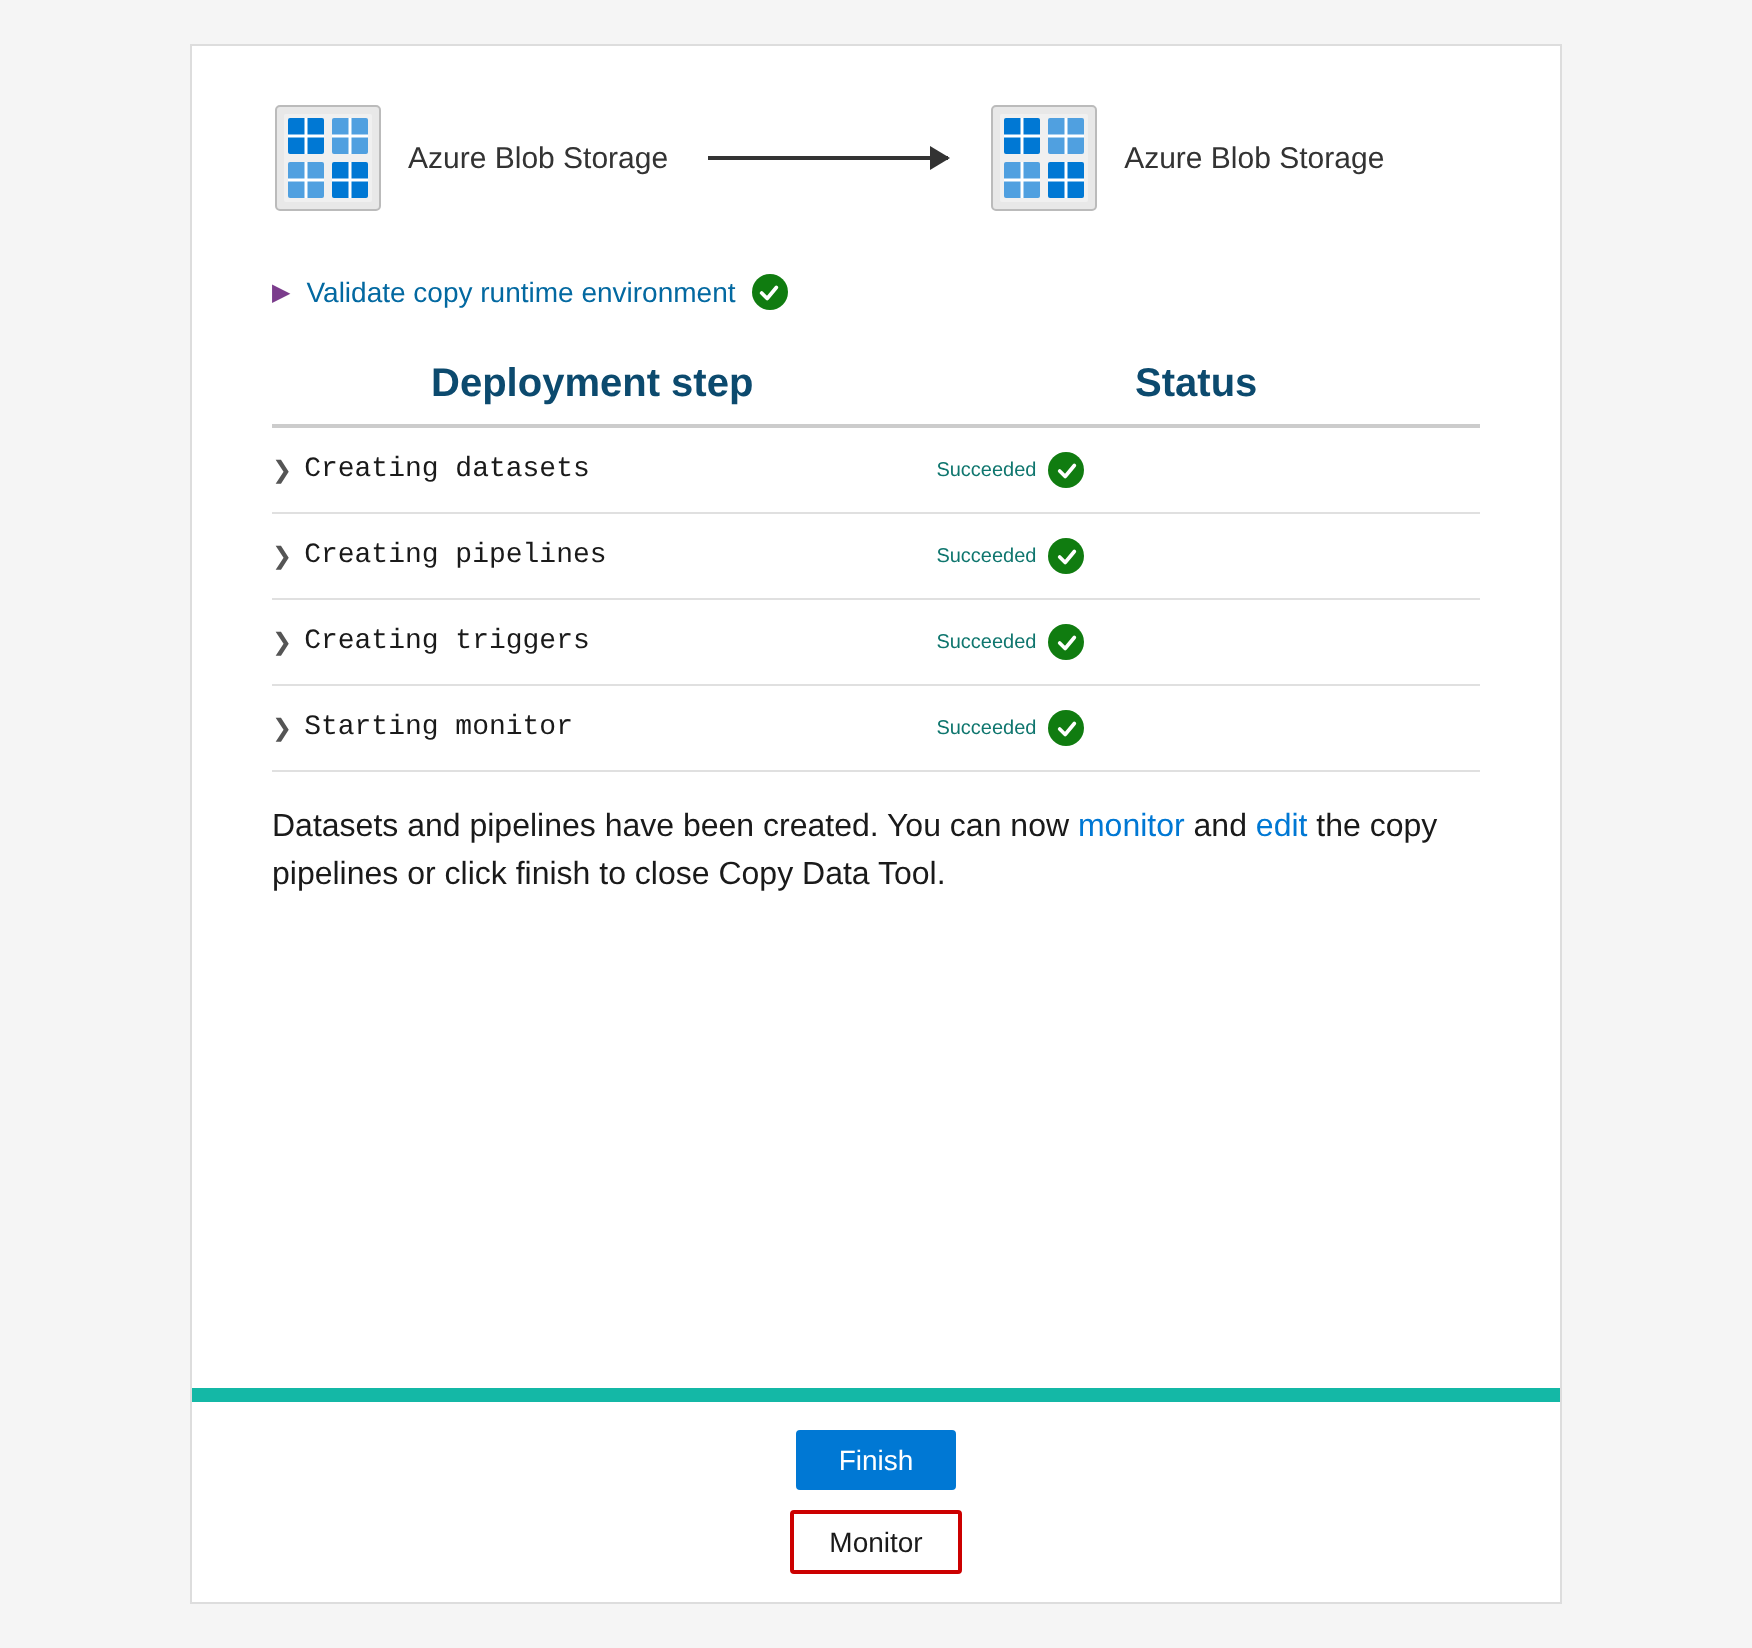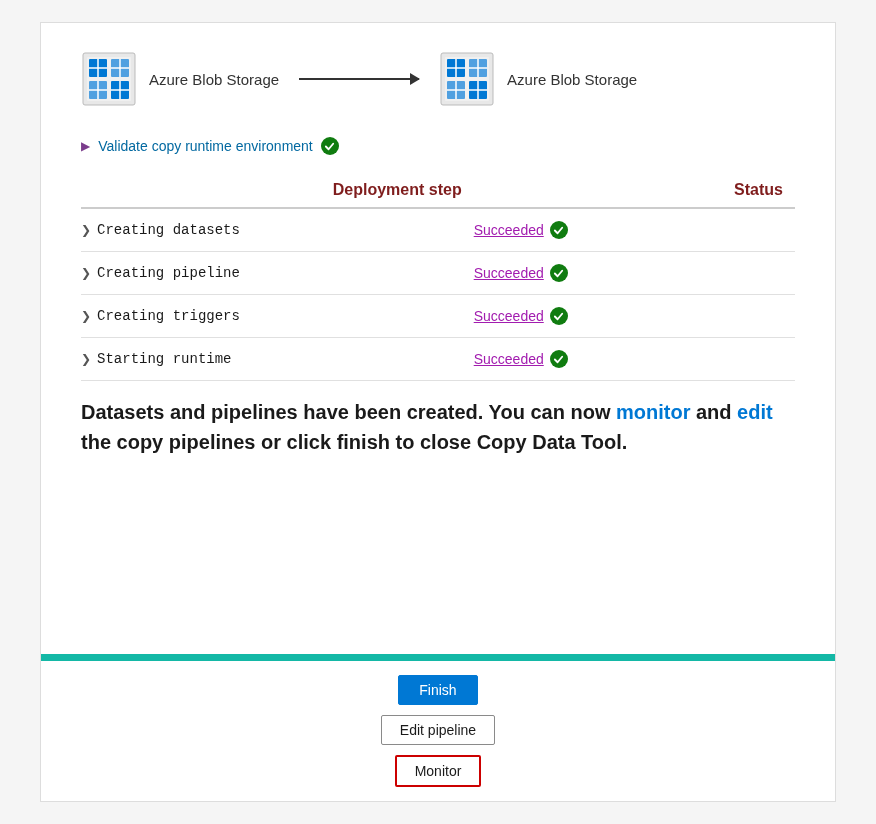--- a/index.html
+++ b/index.html
@@ -6,21 +6,21 @@
     body {
       font-family: 'Segoe UI', Arial, sans-serif;
       background: #f5f5f5;
       display: flex;
       justify-content: center;
       align-items: center;
       min-height: 100vh;
     }
     .dialog {
       background: #fff;
-      width: 796px;
+      width: 686px;
       min-height: 780px;
       border: 1px solid #ddd;
       display: flex;
       flex-direction: column;
       position: relative;
     }
     .dialog-body {
       padding: 28px 40px 20px 40px;
       flex: 1;
     }
@@ -107,24 +107,24 @@
     
     .deployment-table {
       width: 100%;
       border-collapse: collapse;
       margin-bottom: 16px;
     }
     .deployment-table thead tr {
       border-bottom: 2px solid #ccc;
     }
     .deployment-table th {
-      text-align: right;
+      text-align: center;
       font-weight: 600;
-      font-size: 16px;
-      color: #7f1d1d;
+      font-size: 20px;
+      color: #0c4a6e;
       padding: 8px 12px 8px 0;
     }
     .deployment-table th:first-child {
       padding-left: 0;
       width: 55%;
     }
     .deployment-table tbody tr {
       border-bottom: 1px solid #e0e0e0;
     }
     .deployment-table td {
@@ -148,31 +148,29 @@
     .step-name {
       color: #1a1a1a;
       font-family: Liberation Mono, monospace;
     }
     .status-cell {
       display: flex;
       align-items: center;
       gap: 6px;
     }
     .status-text {
-      font-size: 14px;
-      color: #a21caf;
-      text-decoration: underline;
+      font-size: 10px;
+      color: #0f766e;
     }
     
     .info-text {
-      font-size: 20px;
+      font-size: 16px;
       color: #1a1a1a;
       line-height: 1.5;
       margin-top: 8px;
-      font-weight: bold;
     }
     .info-text a {
       color: #0078d4;
       text-decoration: none;
     }
     
     .dialog-footer {
       padding: 14px 40px;
       border-top: 7px solid #14b8a6;
       display: flex;
@@ -290,21 +288,21 @@
                     <polyline points="2,6 5,9 10,3" stroke="white" stroke-width="2" stroke-linecap="round" stroke-linejoin="round"></polyline>
                   </svg>
                 </span>
               </div>
             </td>
           </tr>
           <tr>
             <td>
               <div class="step-cell">
                 <span class="step-chevron">❯</span>
-                <span class="step-name">Creating pipeline</span>
+                <span class="step-name">Creating pipelines</span>
               </div>
             </td>
             <td>
               <div class="status-cell">
                 <span class="status-text">Succeeded</span>
                 <span class="check-circle">
                   <svg viewBox="0 0 12 12" fill="none" xmlns="http://www.w3.org/2000/svg">
                     <polyline points="2,6 5,9 10,3" stroke="white" stroke-width="2" stroke-linecap="round" stroke-linejoin="round"></polyline>
                   </svg>
                 </span>
@@ -326,21 +324,21 @@
                     <polyline points="2,6 5,9 10,3" stroke="white" stroke-width="2" stroke-linecap="round" stroke-linejoin="round"></polyline>
                   </svg>
                 </span>
               </div>
             </td>
           </tr>
           <tr>
             <td>
               <div class="step-cell">
                 <span class="step-chevron">❯</span>
-                <span class="step-name">Starting runtime</span>
+                <span class="step-name">Starting monitor</span>
               </div>
             </td>
             <td>
               <div class="status-cell">
                 <span class="status-text">Succeeded</span>
                 <span class="check-circle">
                   <svg viewBox="0 0 12 12" fill="none" xmlns="http://www.w3.org/2000/svg">
                     <polyline points="2,6 5,9 10,3" stroke="white" stroke-width="2" stroke-linecap="round" stroke-linejoin="round"></polyline>
                   </svg>
                 </span>
@@ -351,16 +349,15 @@
     </table>
 
     <p class="info-text">
       <span>Datasets and pipelines have been created. You can now </span><a href="#">monitor</a><span> and </span><a href="#">edit</a><span> the copy pipelines or click finish to close Copy Data Tool.</span>
     </p>
 
   </div>
 
   <div class="dialog-footer">
     <button class="btn btn-primary">Finish</button>
-    <button class="btn btn-secondary">Edit pipeline</button>
     <button class="btn btn-monitor">Monitor</button>
   </div>
 </div>
 
 </body></html>

